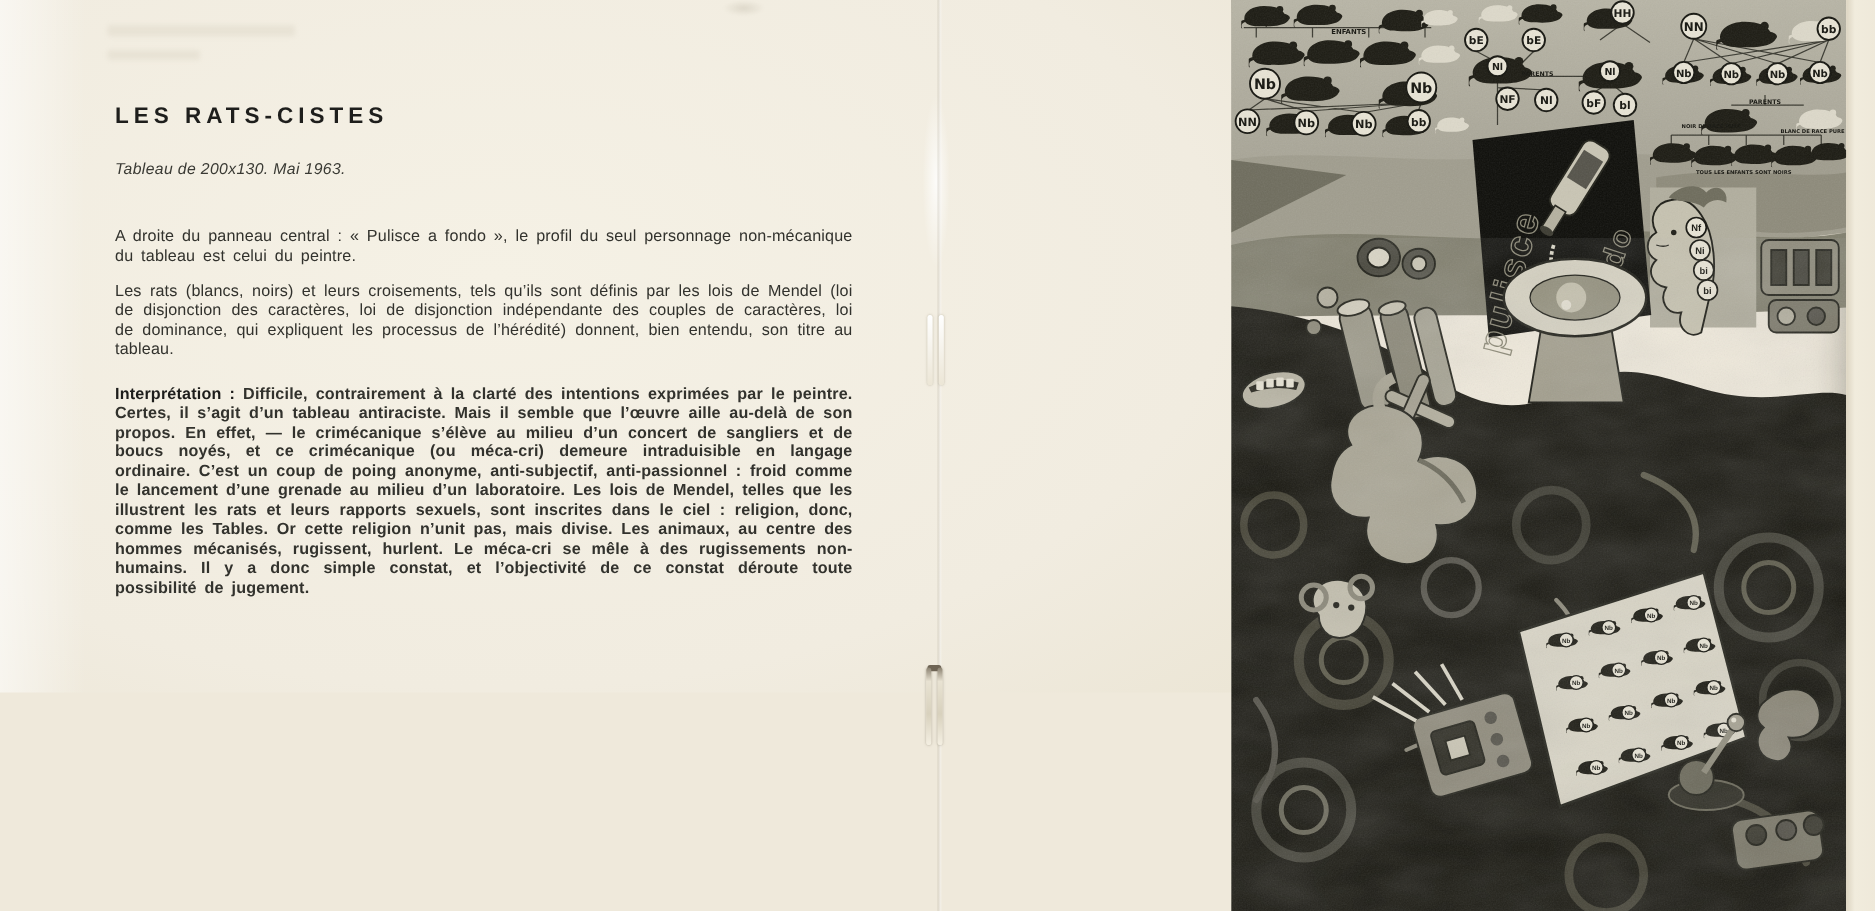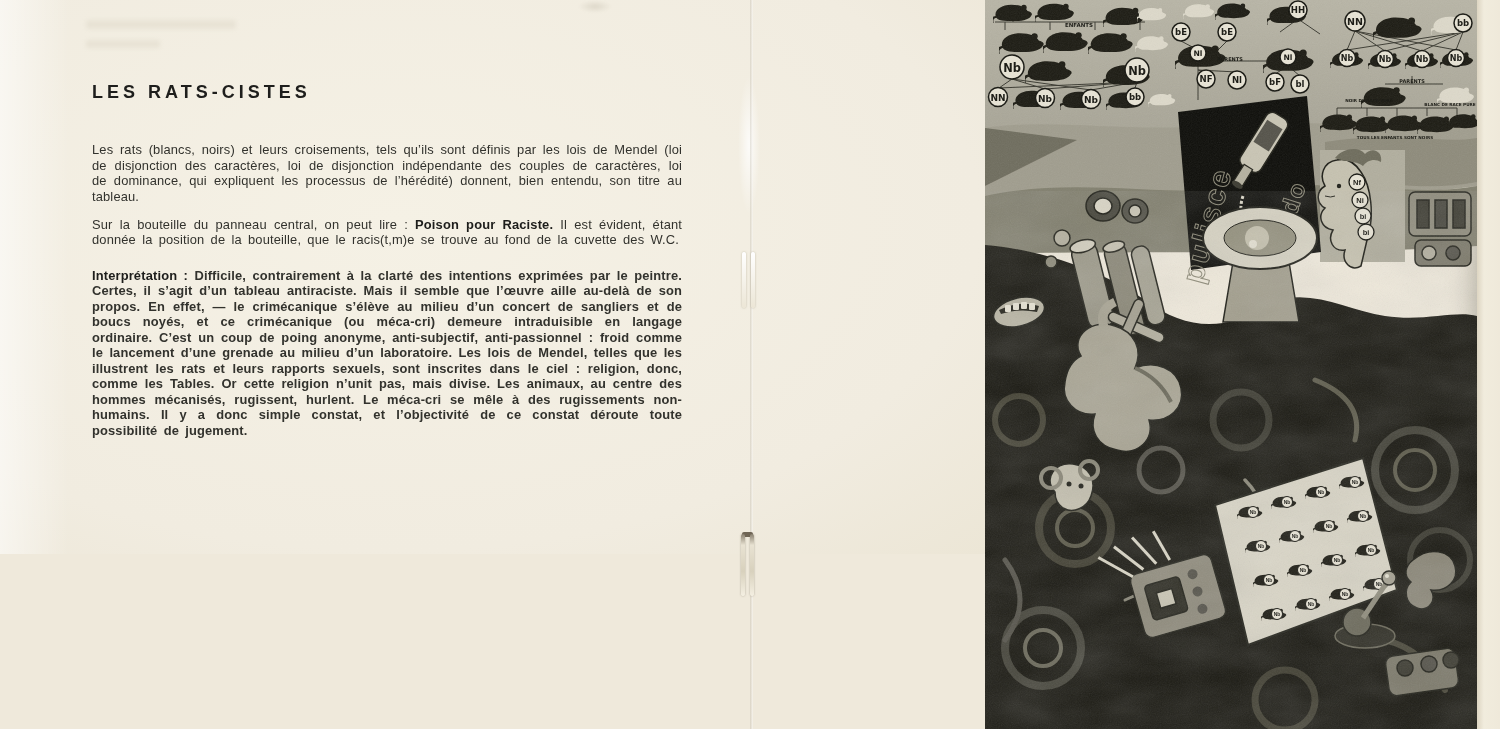--- a/index.html
+++ b/index.html
@@ -70,23 +70,24 @@
 </head>
 <body>
 
 <div class="left-page">
   <div class="ghost-line ghost-1"></div>
   <div class="ghost-line ghost-2"></div>
   <div class="smudge"></div>
 
   <div class="text-block">
     <h1 class="doc-title">LES RATS-CISTES</h1>
+    <p class="doc-subtitle">Tableau de 200x130. Mai 1963.</p>
     <div class="paragraphs">
+        <p><span>A droite du panneau central : « Pulisce a fondo », le profil du seul personnage non-mécanique du tableau est celui du peintre.</span></p>
         <p><span>Les rats (blancs, noirs) et leurs croisements, tels qu’ils sont définis par les lois de Mendel (loi de disjonction des caractères, loi de disjonction indépendante des couples de caractères, loi de dominance, qui expliquent les processus de l’hérédité) donnent, bien entendu, son titre au tableau.</span></p>
-        <p><span>Sur la bouteille du panneau central, on peut lire : </span><b>Poison pour Raciste.</b><span> Il est évident, étant donnée la position de la bouteille, que le racis(t,m)e se trouve au fond de la cuvette des W.C.</span></p>
         <p><b>Interprétation :</b><span> Difficile, contrairement à la clarté des intentions exprimées par le peintre. Certes, il s’agit d’un tableau antiraciste. Mais il semble que l’œuvre aille au-delà de son propos. En effet, — le crimécanique s’élève au milieu d’un concert de sangliers et de boucs noyés, et ce crimécanique (ou méca-cri) demeure intraduisible en langage ordinaire. C’est un coup de poing anonyme, anti-subjectif, anti-passionnel : froid comme le lancement d’une grenade au milieu d’un laboratoire. Les lois de Mendel, telles que les illustrent les rats et leurs rapports sexuels, sont inscrites dans le ciel : religion, donc, comme les Tables. Or cette religion n’unit pas, mais divise. Les animaux, au centre des hommes mécanisés, rugissent, hurlent. Le méca-cri se mêle à des rugissements non-humains. Il y a donc simple constat, et l’objectivité de ce constat déroute toute possibilité de jugement.</span></p>
       </div>
   </div>
 
   <div class="fold-sheen"></div>
   <div class="fold-line"></div>
   <div class="staple staple-top">
     <div class="prong l"></div>
       <div class="prong r"></div>
   </div>

